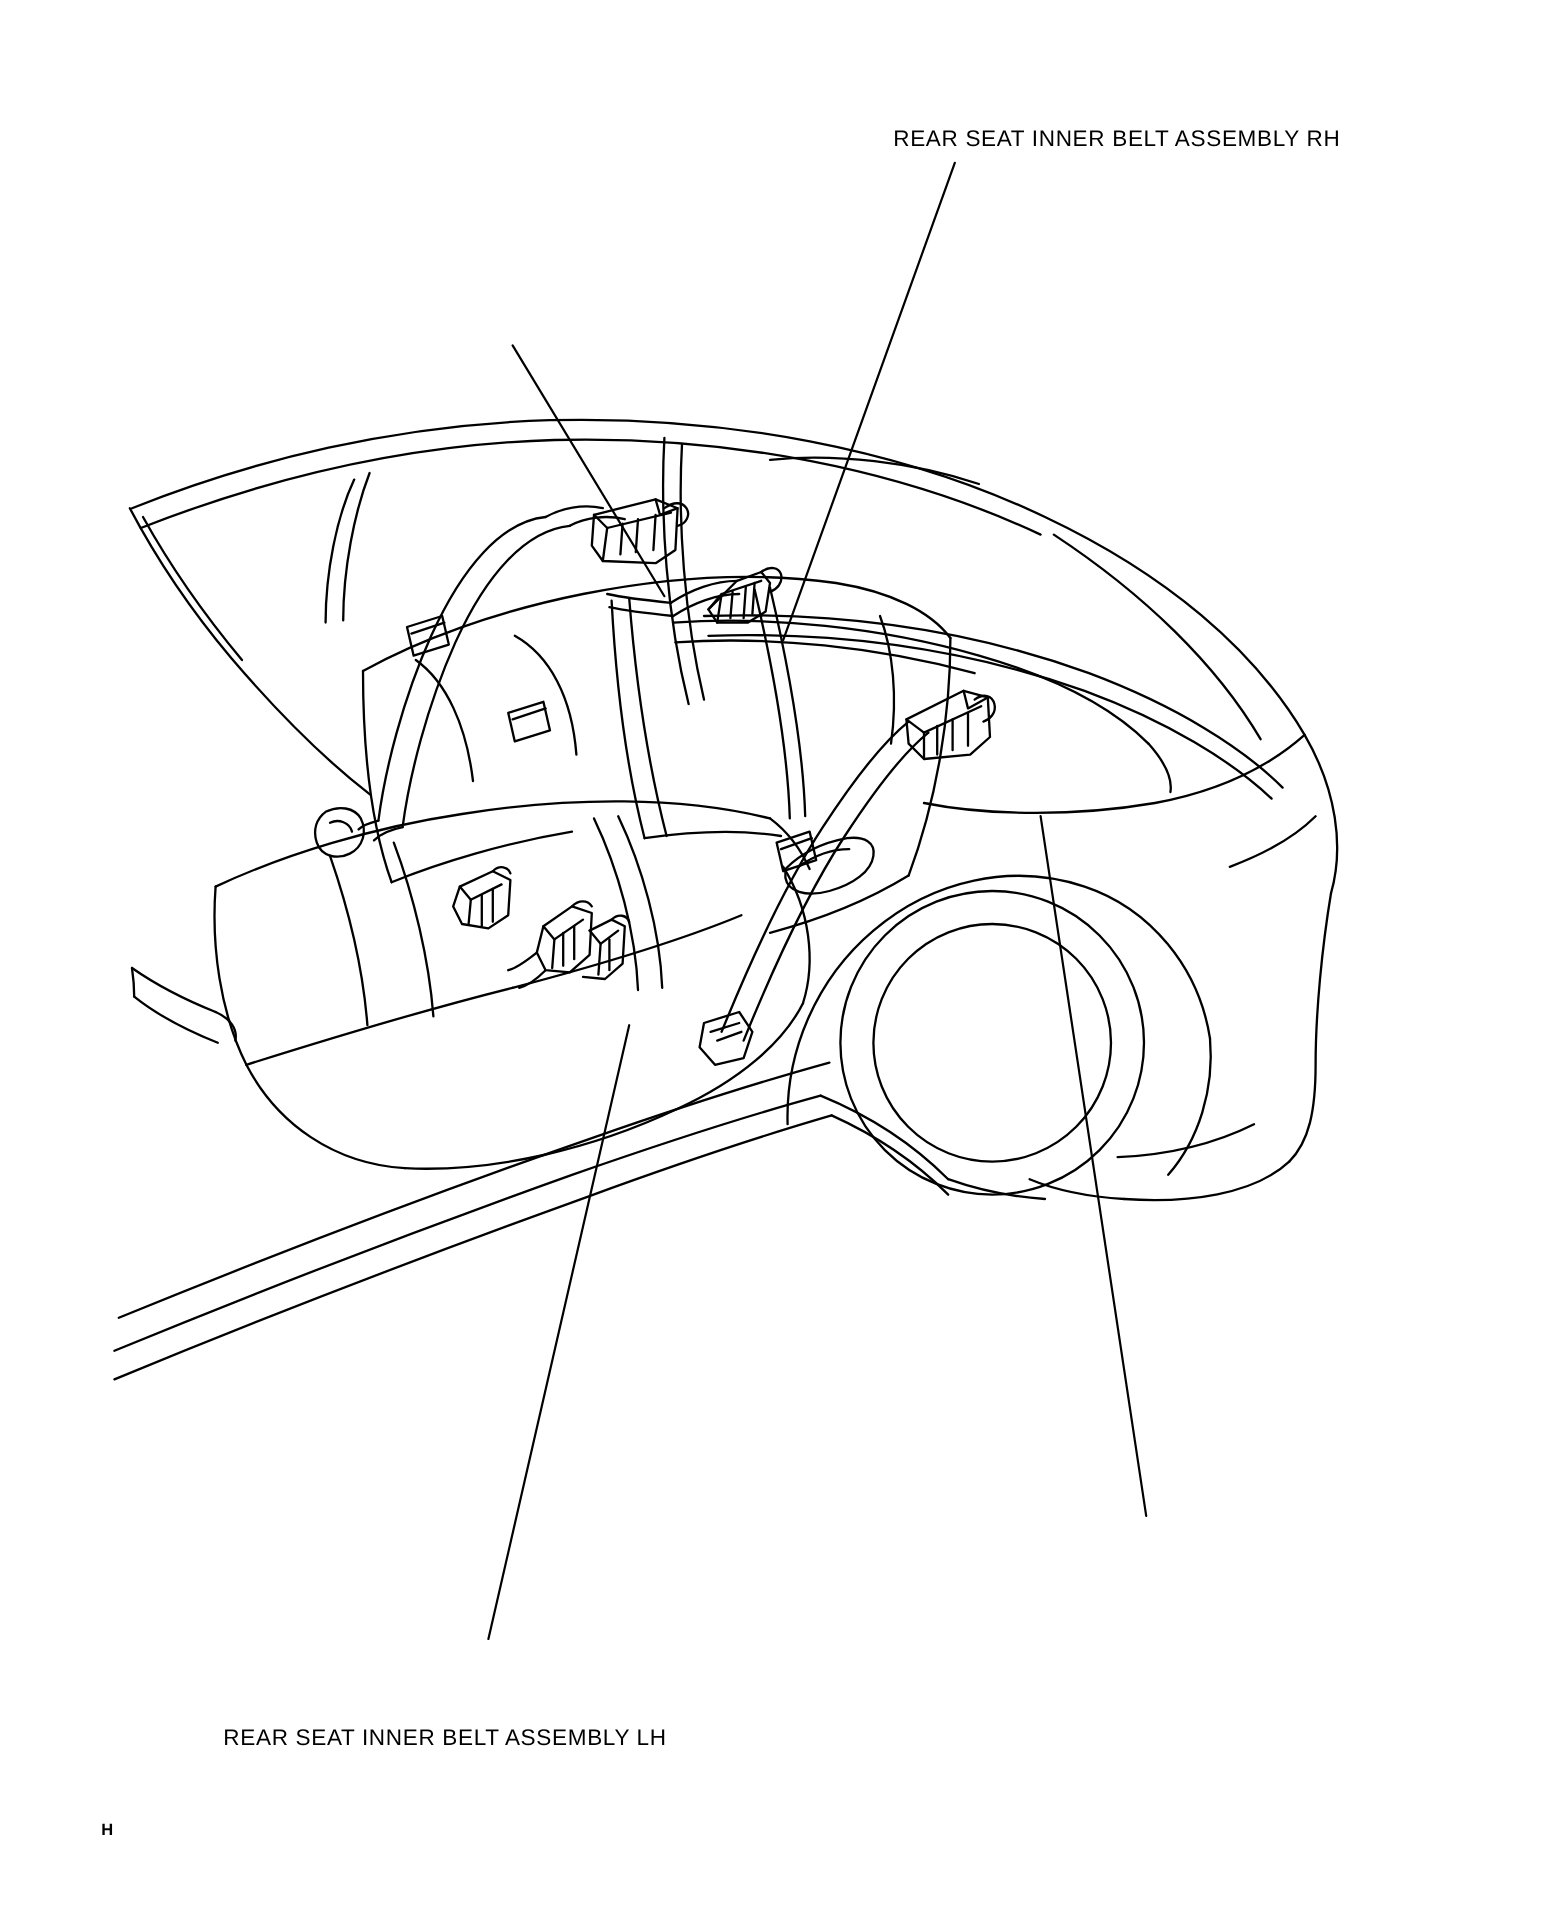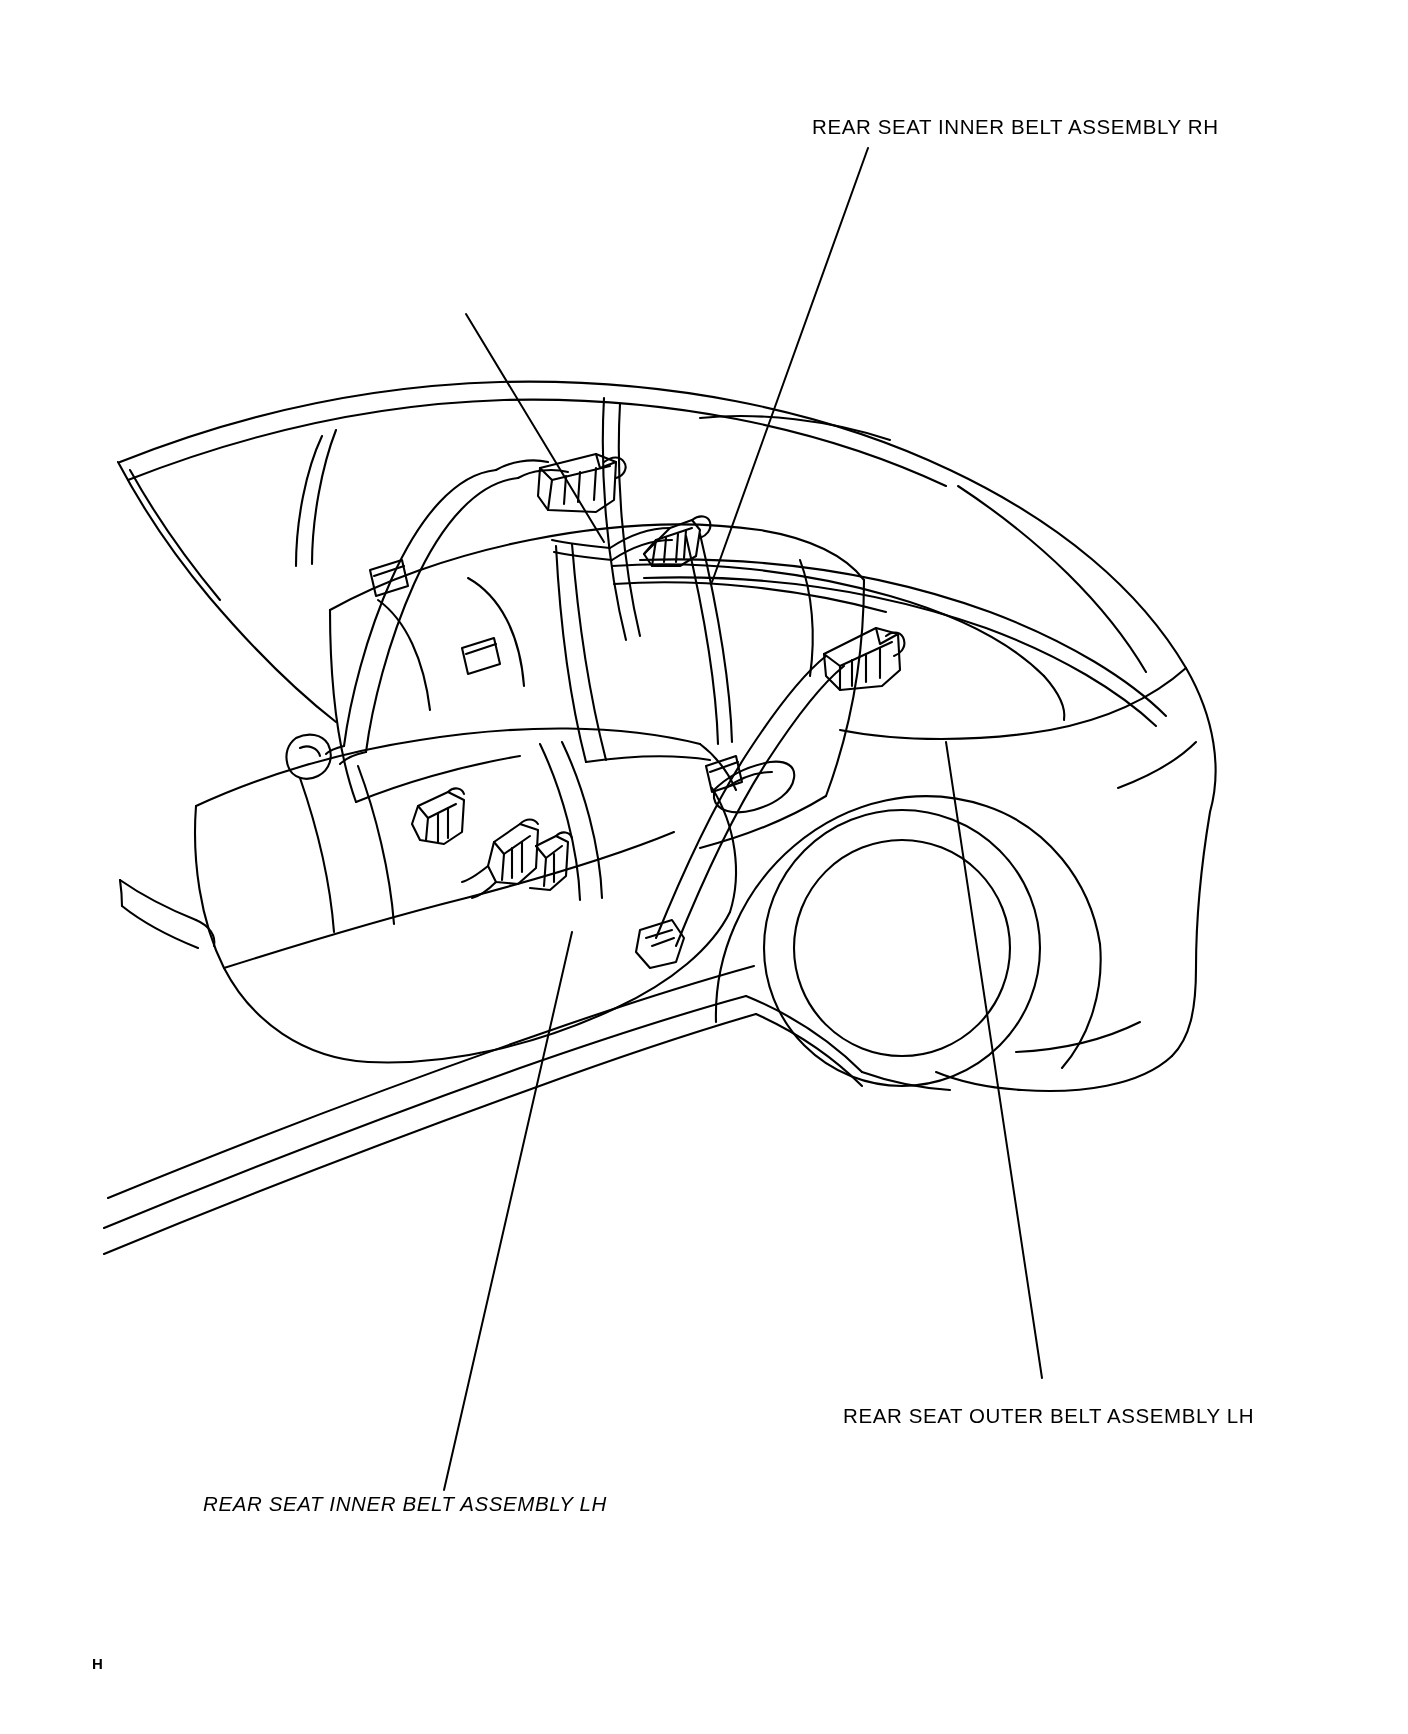--- a/index.html
+++ b/index.html
@@ -25,21 +25,21 @@
     position: absolute;
     font-family: "Liberation Sans", sans-serif;
     font-size: 20.5px;
     letter-spacing: 0.6px;
     color: #000000;
     white-space: nowrap;
   }
   #label-inner-rh { left: 812px; top: 115px; text-align: right; }
   #label-outer-rh { left: 113px; top: 188px; }
   #label-outer-lh { left: 843px; top: 1404px; }
-  #label-inner-lh { left: 203px; top: 1492px; font-style: italic; }
+  #label-inner-lh { left: 203px; top: 1568px; }
   #page-mark {
     position: absolute;
     left: 92px;
     top: 1655px;
     font-size: 15px;
     font-weight: bold;
     color: #000000;
     font-family: "Liberation Sans", sans-serif;
   }
   #artwork {
@@ -258,19 +258,18 @@
           <line x1="444" y1="1490" x2="572" y2="932"></line>
         </g>
 
       </g>
     </svg>
   </div>
 
   <div class="callout" id="label-inner-rh">REAR SEAT INNER BELT ASSEMBLY RH</div>
 
 
-  <div class="callout" id="label-outer-lh">REAR SEAT OUTER BELT ASSEMBLY LH</div>
 
   <div class="callout" id="label-inner-lh">REAR SEAT INNER BELT ASSEMBLY LH</div>
 
   <div id="page-mark">H</div>
 
 </div>
 
 </body></html>

